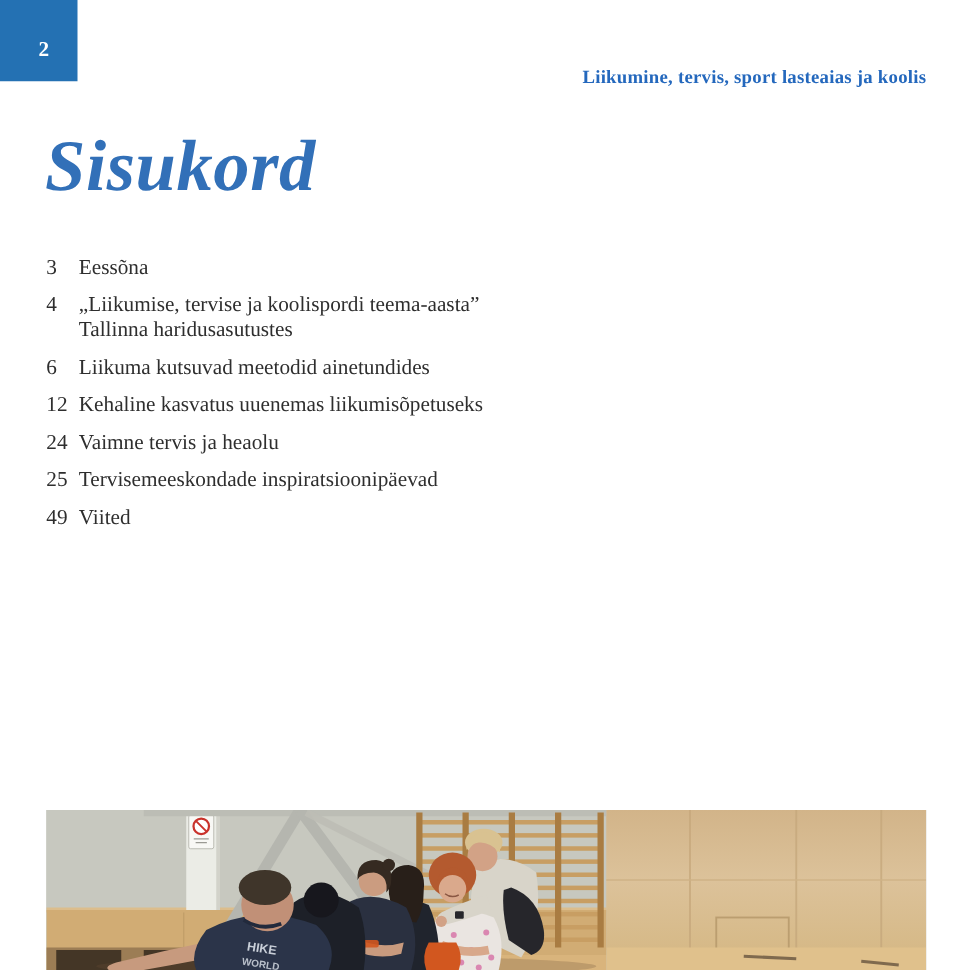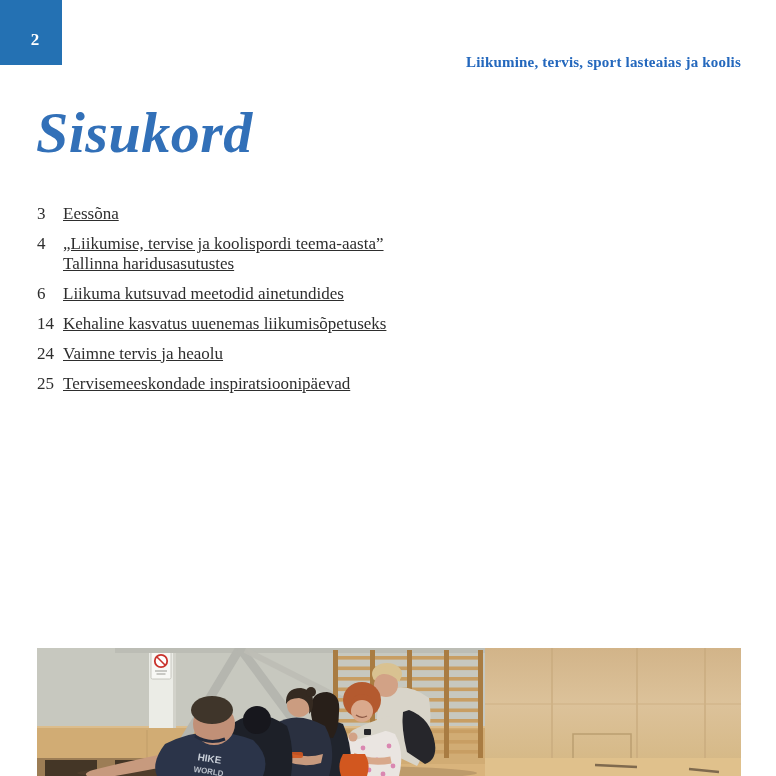--- a/index.html
+++ b/index.html
@@ -45,21 +45,21 @@
     color:#2e2e2e;
     font-size:17px;
   }
   .toc-row{
     display:grid;
     grid-template-columns:26px auto;
     line-height:19.5px;
     margin-bottom:10.5px;
   }
   .toc-num{text-align:left;}
-  .toc-title{white-space:pre-line;text-decoration:underline;}
+  .toc-title{white-space:pre-line;}
   .photo{
     position:absolute;left:37px;top:648px;
     width:704px;height:128px;
     background:#c7c8bf;
     overflow:hidden;
   }
   .photo svg{display:block;}
 </style>
 </head>
 <body>
@@ -82,30 +82,34 @@
       <div class="toc-row">
         <span class="toc-num">4</span>
         <span class="toc-title">„Liikumise, tervise ja koolispordi teema-aasta”
 Tallinna haridusasutustes</span>
       </div>
       <div class="toc-row">
         <span class="toc-num">6</span>
         <span class="toc-title">Liikuma kutsuvad meetodid ainetundides</span>
       </div>
       <div class="toc-row">
-        <span class="toc-num">14</span>
+        <span class="toc-num">12</span>
         <span class="toc-title">Kehaline kasvatus uuenemas liikumisõpetuseks</span>
       </div>
       <div class="toc-row">
         <span class="toc-num">24</span>
         <span class="toc-title">Vaimne tervis ja heaolu</span>
       </div>
       <div class="toc-row">
         <span class="toc-num">25</span>
         <span class="toc-title">Tervisemeeskondade inspiratsioonipäevad</span>
+      </div>
+      <div class="toc-row">
+        <span class="toc-num">49</span>
+        <span class="toc-title">Viited</span>
       </div>
     </div>
 
   <div class="photo">
     <svg width="704" height="128" viewBox="0 0 704 128" xmlns="http://www.w3.org/2000/svg">
       <defs>
         <linearGradient id="wood" x1="0" y1="0" x2="0" y2="1">
           <stop offset="0" stop-color="#d2b489"></stop>
           <stop offset="0.5" stop-color="#dcc29a"></stop>
           <stop offset="1" stop-color="#d6b987"></stop>

